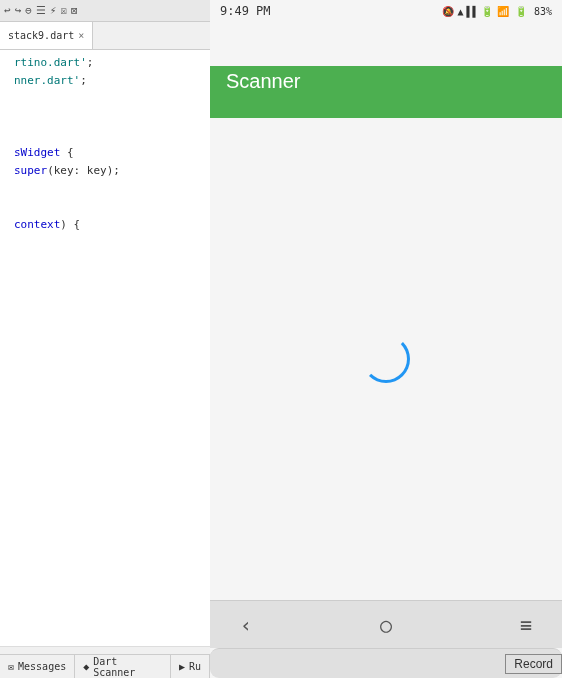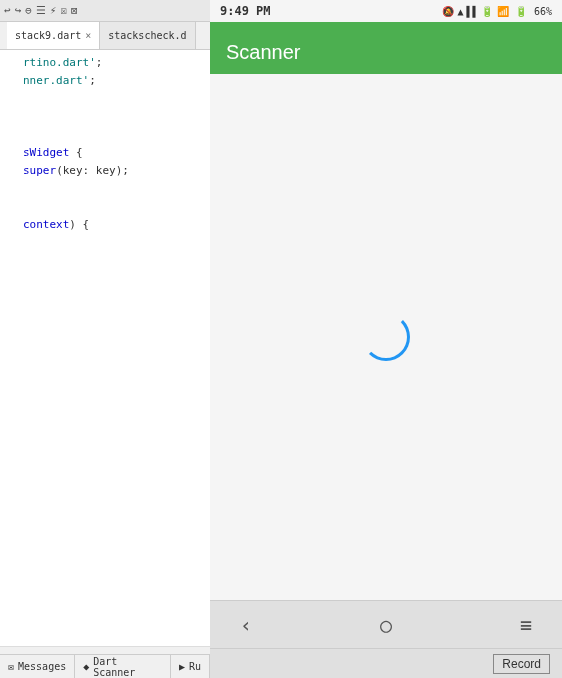--- a/index.html
+++ b/index.html
@@ -37,21 +37,20 @@
       color: #555;
     }
 
     .editor-tabs {
       height: 28px;
       background: #f0f0f0;
       display: flex;
       align-items: stretch;
       border-bottom: 1px solid #ccc;
       font-size: 11px;
-      padding-left: 7px;
     }
 
     .editor-tab {
       display: flex;
       align-items: center;
       padding: 0 8px;
       gap: 4px;
       background: #ffffff;
       border-right: 1px solid #ccc;
       font-size: 10px;
@@ -64,21 +63,21 @@
     }
 
     .tab-close {
       color: #777;
       font-size: 10px;
     }
 
     .code-content {
       flex: 1;
       overflow: hidden;
-      padding: 4px 17px;
+      padding: 4px 8px;
       font-size: 11px;
       line-height: 18px;
       background: #ffffff;
     }
 
     .code-line {
       padding: 0 6px;
       white-space: nowrap;
       color: #333;
     }
@@ -129,37 +128,38 @@
       background: #f5f5f5;
       display: flex;
       align-items: center;
       justify-content: space-between;
       padding: 0 10px;
       font-size: 11px;
       color: #333;
     }
 
     .status-time {
-      font-weight: bold;
+      font-weight: normal;
       font-size: 12px;
     }
 
     .status-icons {
       display: flex;
       align-items: center;
       gap: 3px;
       font-size: 10px;
     }
 
     .app-bar {
       height: 52px;
       background: #4caf50;
       display: flex;
-      align-items: flex-end;
-      padding: 10px 16px;
+      align-items: flex-start;
+      padding: 4px 16px;
+      margin-top: 44px;
     }
 
     .app-bar-title {
       color: white;
       font-family: sans-serif;
       font-size: 20px;
       font-weight: 400;
     }
 
     .phone-content {
@@ -200,22 +200,23 @@
       color: #555;
       cursor: pointer;
     }
 
     .phone-bottom-bar {
       height: 30px;
       background: #e0e0e0;
       display: flex;
       align-items: center;
       justify-content: flex-end;
-      padding: 0 12px;
+      padding: 0 0;
       border-top: 1px solid #ccc;
+      border-radius: 9px;
     }
 
     .record-btn {
       background: transparent;
       border: 1px solid #888;
       color: #333;
       font-size: 12px;
       padding: 2px 8px;
       cursor: pointer;
       font-family: sans-serif;
@@ -240,23 +241,20 @@
     <span class="toolbar-icon">☰</span>
     <span class="toolbar-icon">⚡</span>
     <span class="toolbar-icon">☒</span>
     <span class="toolbar-icon">⊠</span>
   </div>
 
   <div class="editor-tabs">
     <div class="editor-tab">
       <span>stack9.dart</span>
       <span class="tab-close">×</span>
-    </div>
-    <div class="editor-tab inactive">
-      <span>stackscheck.d</span>
     </div>
   </div>
 
   <div class="code-content">
     <div class="code-line"><span class="kw-teal">rtino.dart'</span>;</div>
     <div class="code-line"><span class="kw-teal">nner.dart'</span>;</div>
     <div class="code-line">&nbsp;</div>
     <div class="code-line">&nbsp;</div>
     <div class="code-line">&nbsp;</div>
     <div class="code-line"><span class="kw-blue">sWidget</span> {</div>
@@ -289,21 +287,21 @@
 
 <div class="phone-panel">
 
   <div class="phone-status-bar">
     <span class="status-time">9:49 PM</span>
     <div class="status-icons">
       <span>🔕</span>
       <span>▲</span>
       <span>▌▌</span>
       <span>🔋</span>
-      <span>📶 🔋 66%</span>
+      <span>📶 🔋 83%</span>
     </div>
   </div>
 
   <div class="app-bar">
     <span class="app-bar-title">Scanner</span>
   </div>
 
   <div class="phone-content">
     <div class="spinner-container">
       <div class="spinner"></div>

